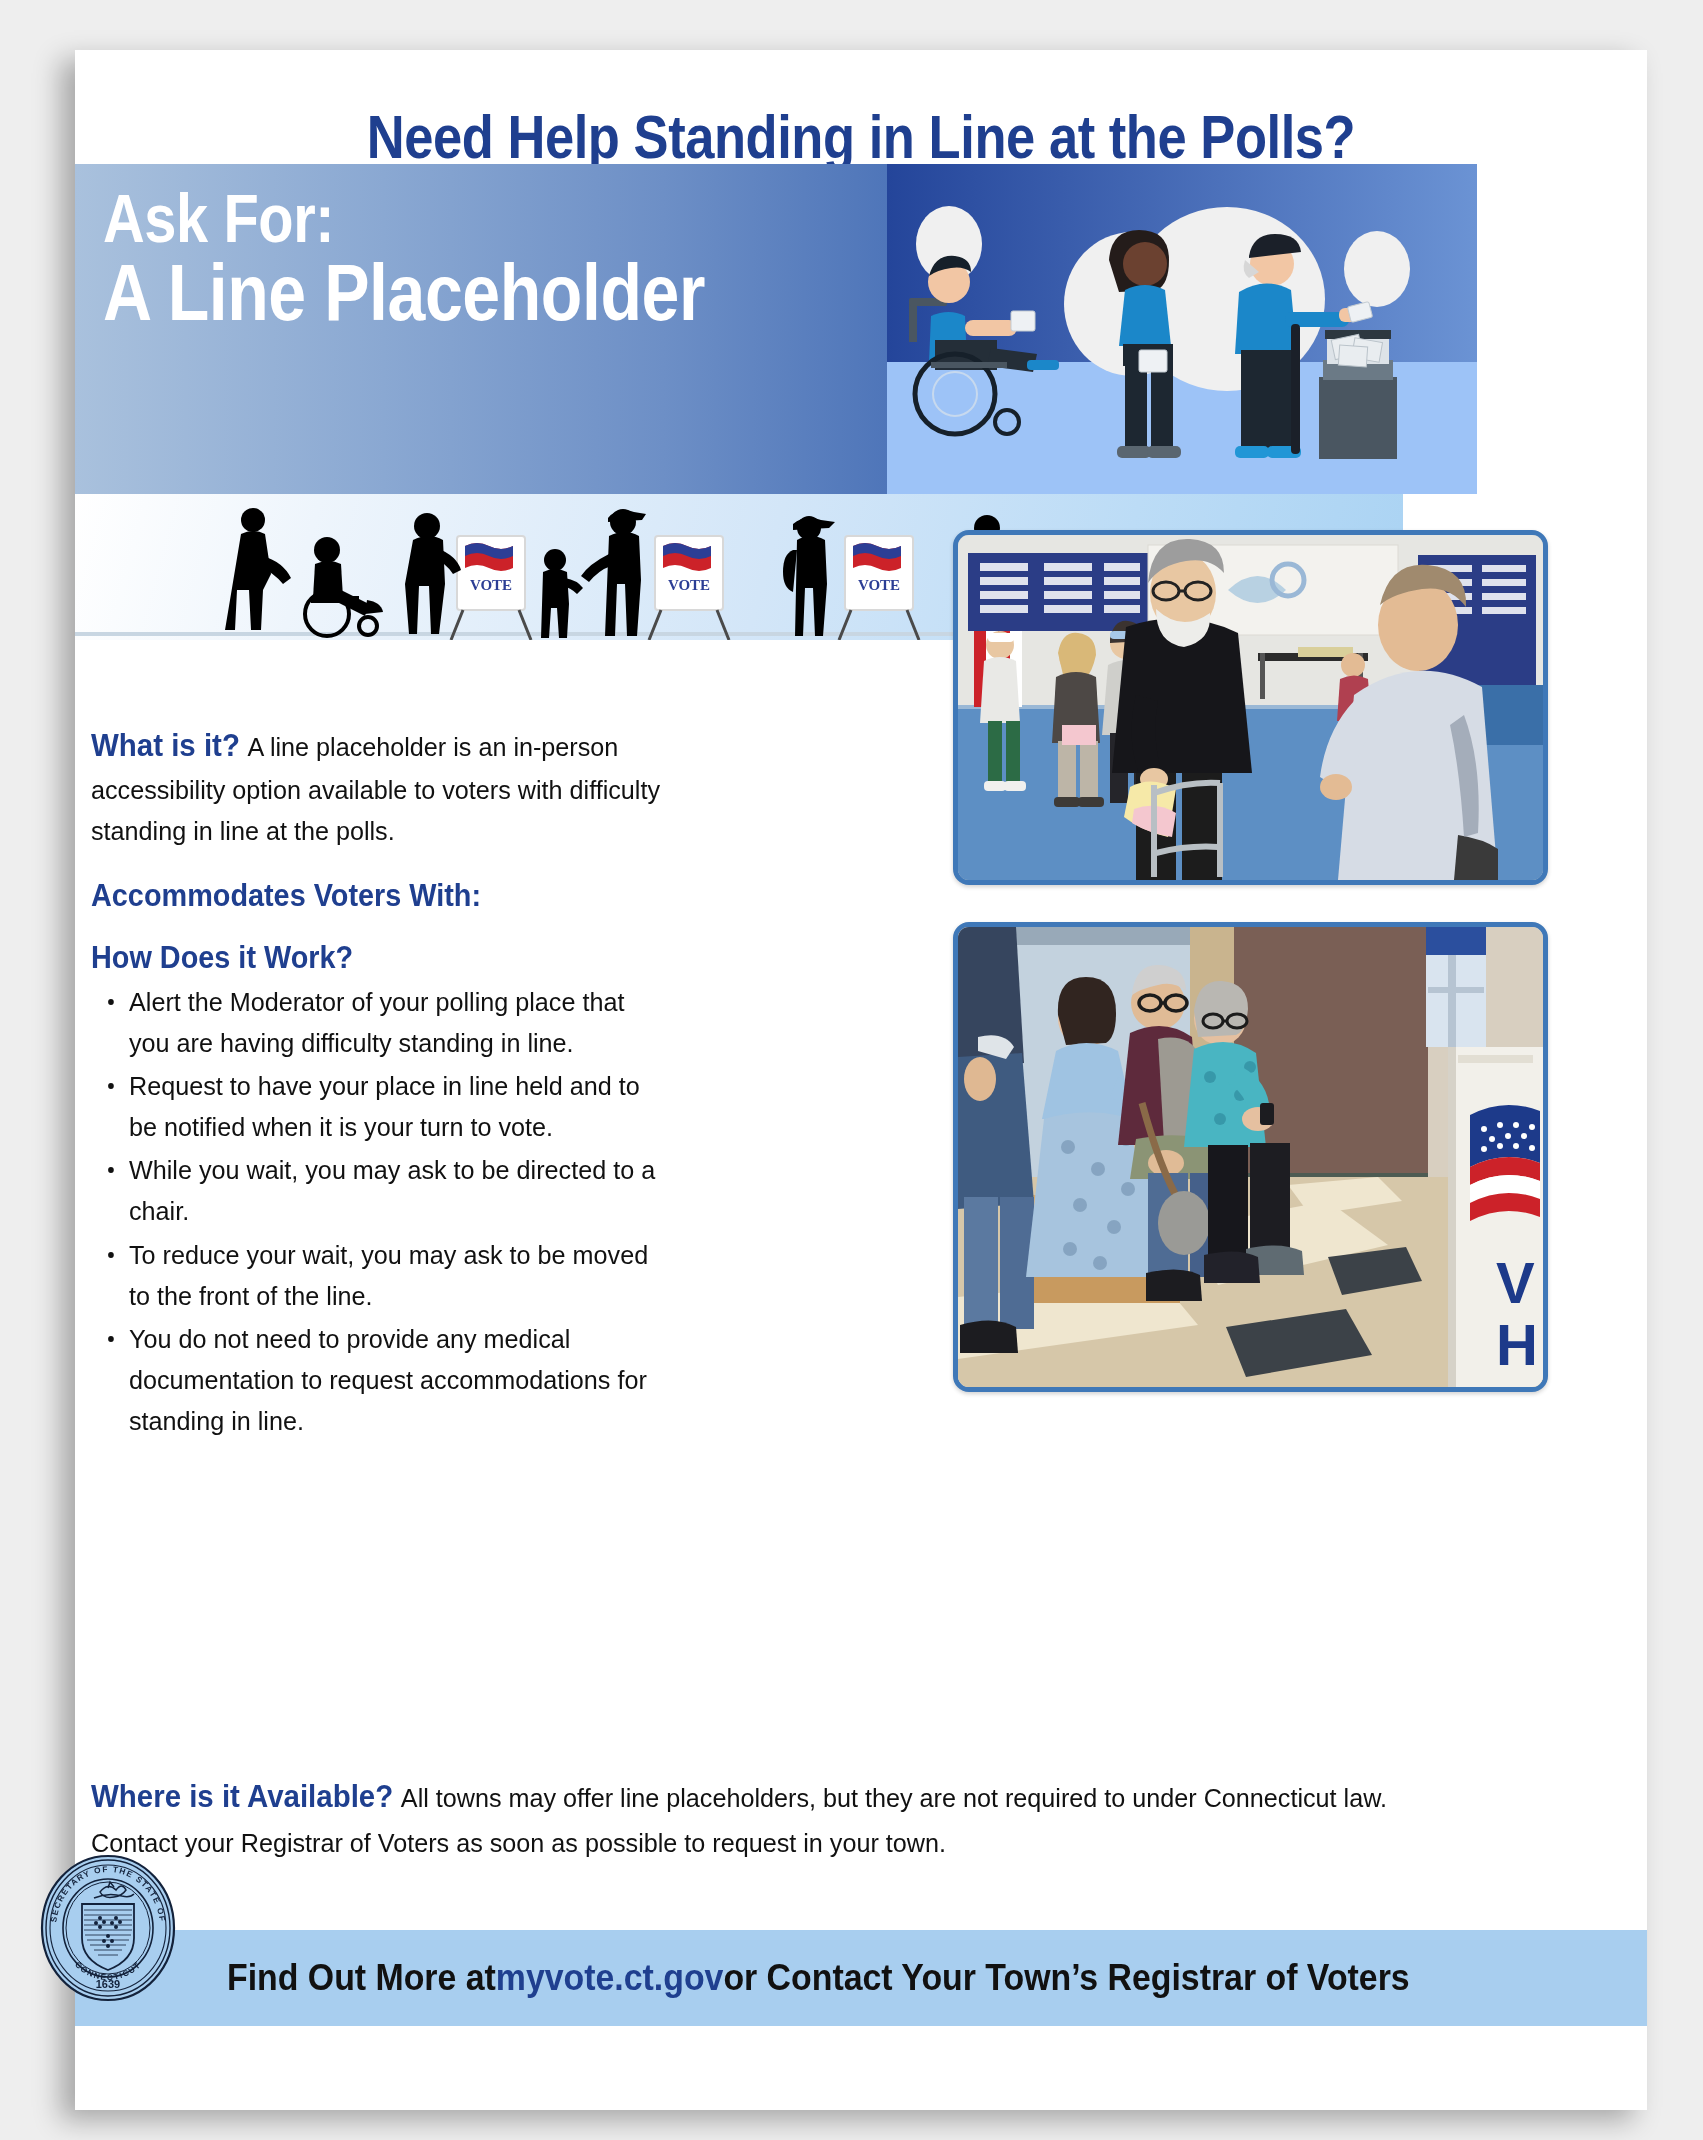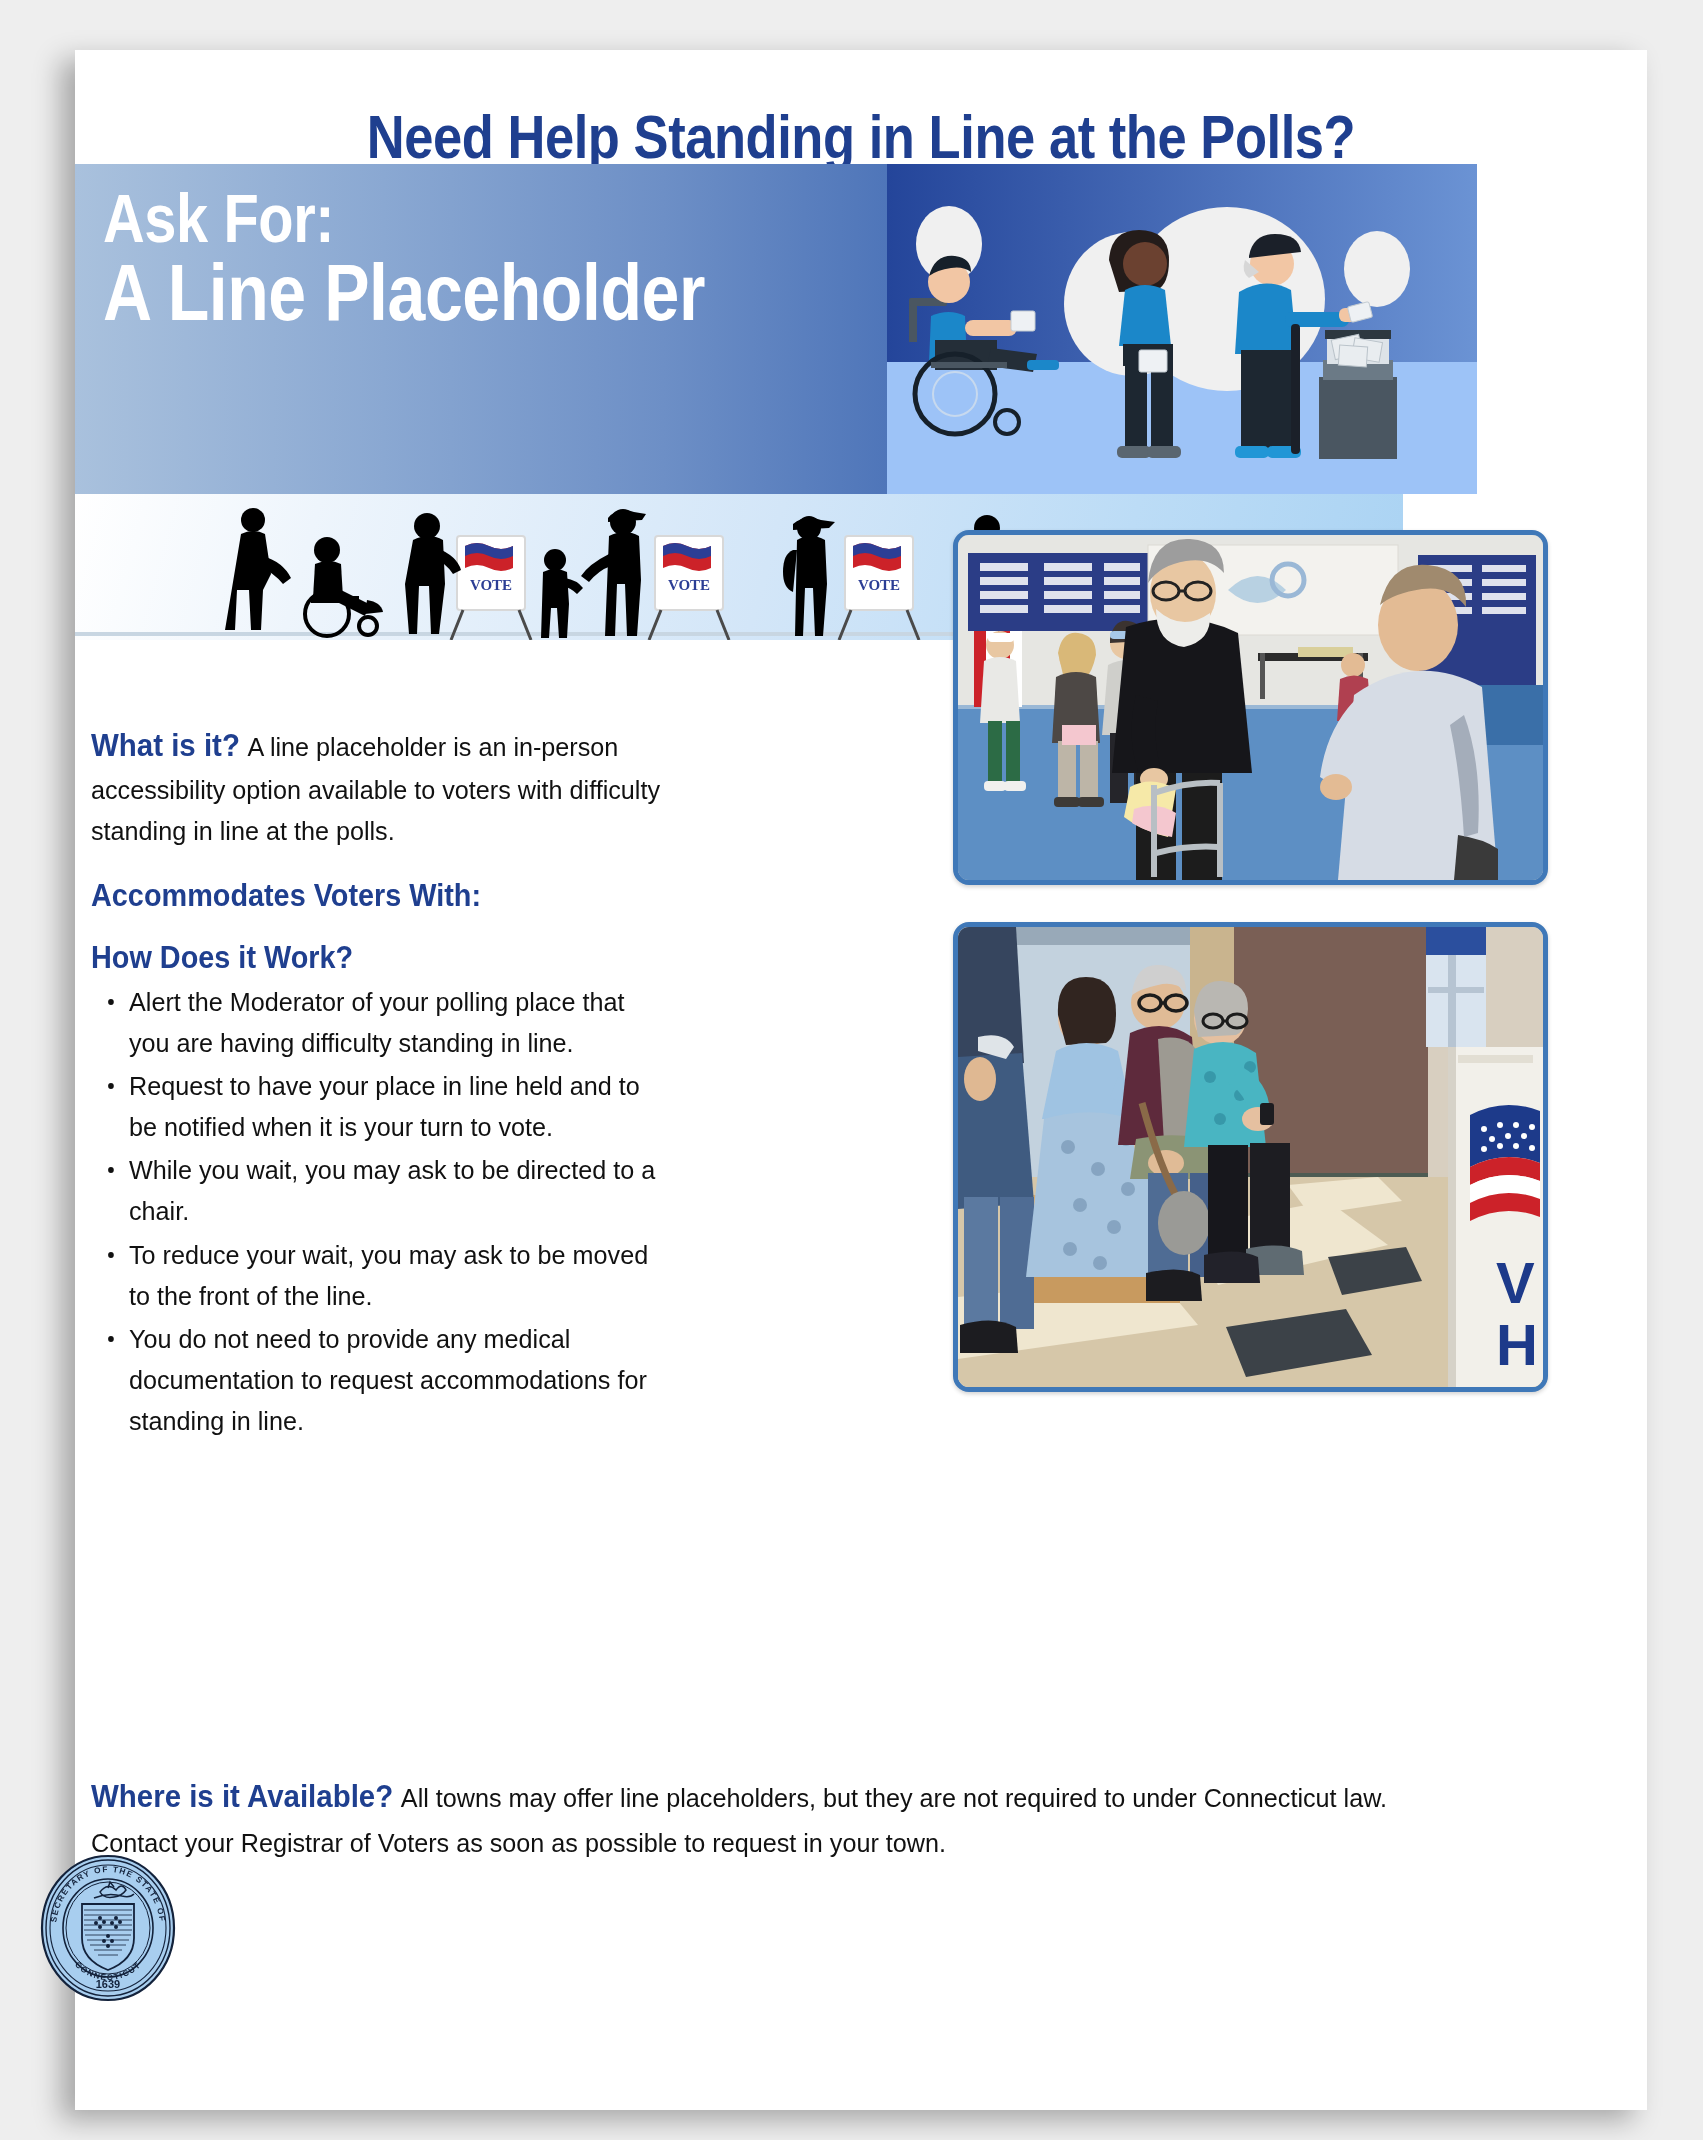--- a/index.html
+++ b/index.html
@@ -708,20 +708,27 @@
         <path d="M512 240 q34 -18 70 -4 l0 18 q-36 -14 -70 4 z" fill="#cc2229"></path>
         <path d="M512 258 q34 -18 70 -4 l0 18 q-36 -14 -70 4 z" fill="#ffffff"></path>
         <path d="M512 276 q34 -18 70 -4 l0 18 q-36 -14 -70 4 z" fill="#cc2229"></path>
 
         <text x="538" y="376" font-family="Liberation Sans, sans-serif" font-size="58" font-weight="700" fill="#1d3a8a">V</text>
         <text x="538" y="438" font-family="Liberation Sans, sans-serif" font-size="58" font-weight="700" fill="#1d3a8a">H</text>
       </g>
     </svg>
   </div>
 
+  <div class="footer">
+    <div class="footer-text">
+      <span>Find Out More at </span>
+        <span class="url">myvote.ct.gov</span>
+        <span> or Contact Your Town’s Registrar of Voters</span>
+    </div>
+  </div>
 
 </div>
 
 <div class="seal">
   <svg width="148" height="168" viewBox="0 0 148 168">
     <defs>
       <path id="ringTop" d="M22,86 a52,56 0 0 1 104,0"></path>
       <path id="ringBot" d="M26,86 a48,52 0 0 0 96,0"></path>
     </defs>
     <ellipse cx="74" cy="86" rx="66" ry="72" fill="#a8ceef" stroke="#13223b" stroke-width="2.2"></ellipse>

